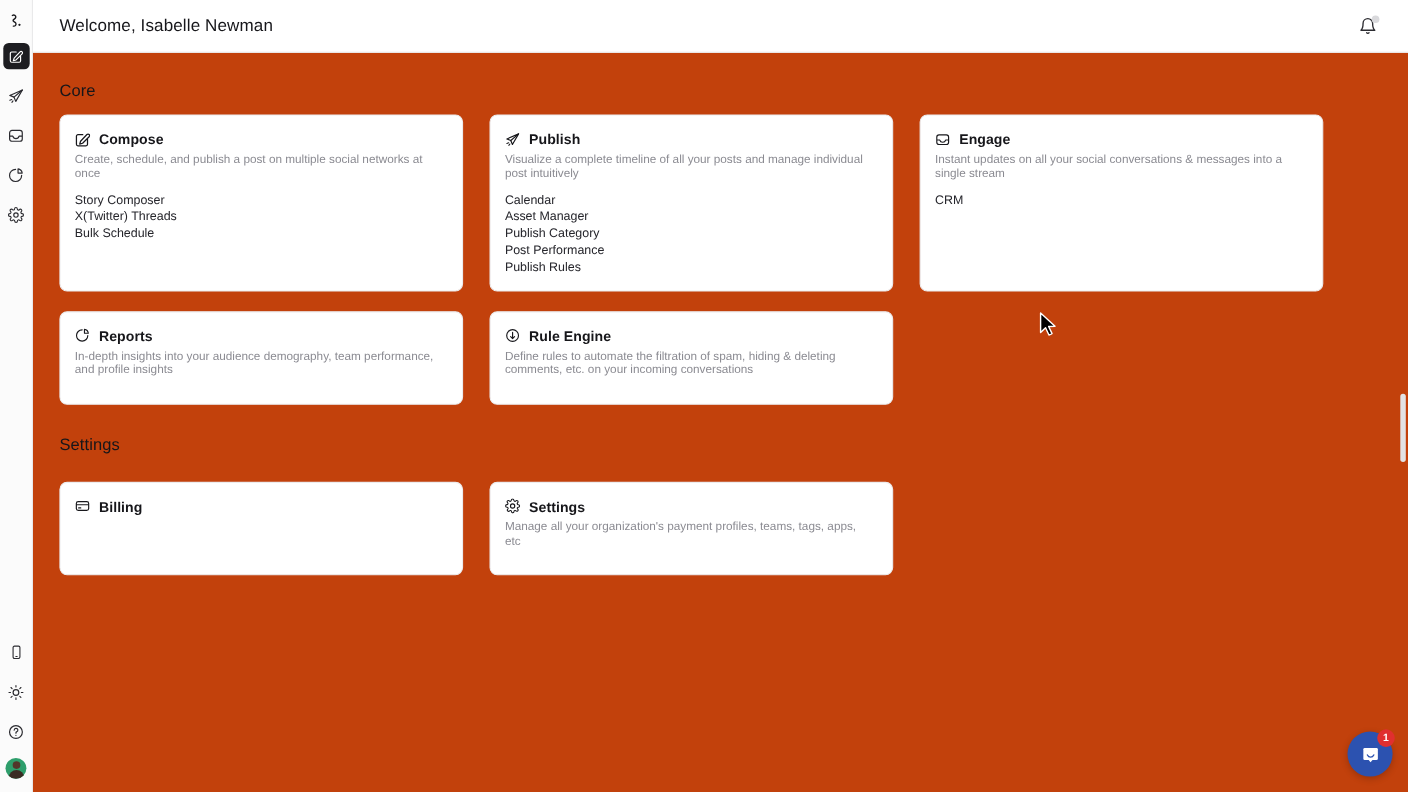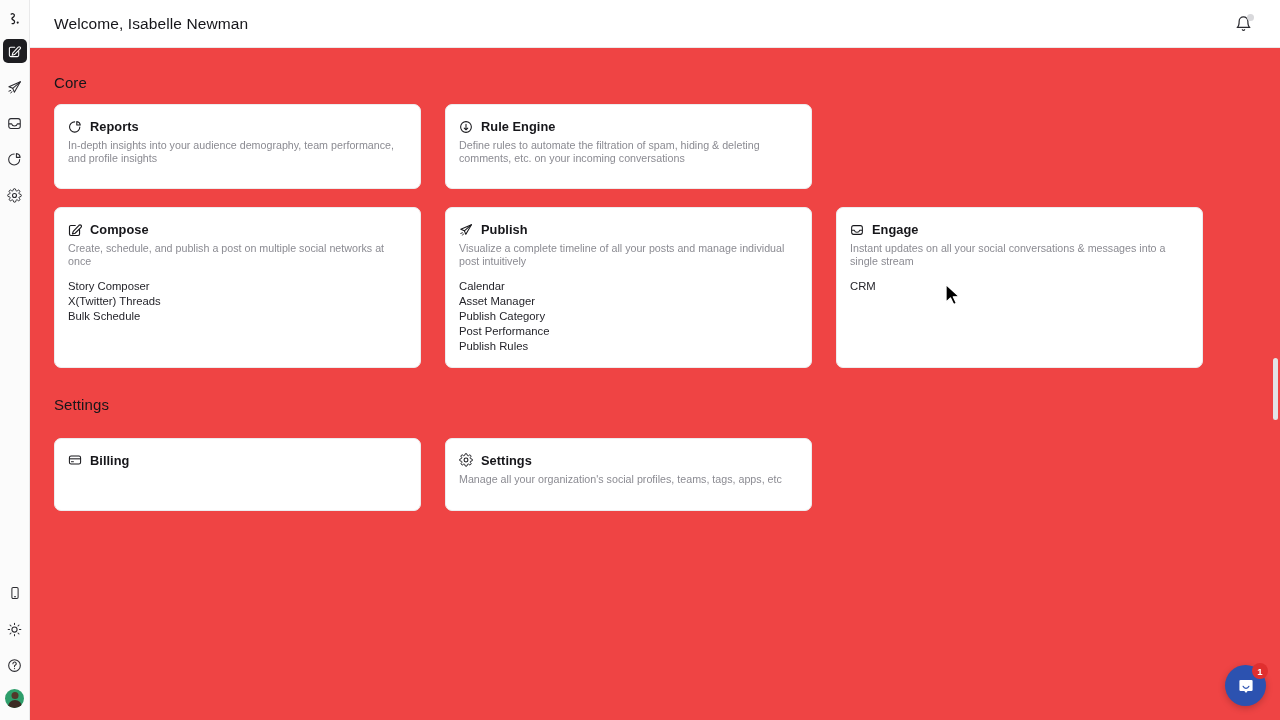--- a/index.html
+++ b/index.html
@@ -109,21 +109,21 @@
     border-radius: 7px 7px 0 0;
     background: #3b2b23;
   }
 
   
   .main {
     flex: 1 1 auto;
     height: 720px;
     position: relative;
     overflow: hidden;
-    background: #ef4444;
+    background: #c2410c;
   }
 
   .topbar {
     height: 48px;
     border-bottom: 1px solid #e9e9ea;
     display: flex;
     align-items: center;
     justify-content: space-between;
     padding: 0 26px 0 24px;
     background: #ffffff;
@@ -383,49 +383,20 @@
         <span class="bell-dot"></span>
       </div>
     </header>
 
     <div class="content">
 
       <h2 class="section-title">Core</h2>
 
       <div class="grid">
 
-        <div class="card mid">
-          <div class="card-head">
-            <span class="card-icon">
-              <svg width="14" height="14" viewBox="0 0 18 18" fill="none">
-                <path d="M8.6 2.4a6.6 6.6 0 1 0 6.6 6.6" stroke="currentColor" stroke-width="1.35" stroke-linecap="round" fill="none"></path>
-                <path d="M11.3 1.9a5.3 5.3 0 0 1 4.5 4.5h-4.5V1.9z" stroke="currentColor" stroke-width="1.35" stroke-linejoin="round" fill="none"></path>
-              </svg>
-            </span>
-            <span class="card-title">Reports</span>
-          </div>
-          <p class="card-desc">In-depth insights into your audience demography, team performance, and profile insights</p>
-        </div>
-
-        <div class="card mid">
-          <div class="card-head">
-            <span class="card-icon">
-              <svg width="14" height="14" viewBox="0 0 18 18" fill="none">
-                <circle cx="9" cy="9" r="6.9" stroke="currentColor" stroke-width="1.35" fill="none"></circle>
-                <path d="M9 5.4v7.2M9 12.6 6.7 10.3M9 12.6l2.3-2.3" stroke="currentColor" stroke-width="1.35" stroke-linecap="round" stroke-linejoin="round" fill="none"></path>
-              </svg>
-            </span>
-            <span class="card-title">Rule Engine</span>
-          </div>
-          <p class="card-desc">Define rules to automate the filtration of spam, hiding &amp; deleting comments, etc. on your incoming conversations</p>
-        </div>
-      </div>
-
-      <div class="grid">
-
         <div class="card tall">
           <div class="card-head">
             <span class="card-icon">
               <svg width="14" height="14" viewBox="0 0 16 16" fill="none">
                 <path d="M12.6 2.6a1.6 1.6 0 0 1 2.3 2.3L8.1 11.7l-3 .9.9-3 6.6-7z" stroke="currentColor" stroke-width="1.3" stroke-linejoin="round" fill="none"></path>
                 <path d="M13.2 7.6v5.1a1.6 1.6 0 0 1-1.6 1.6H3.3a1.6 1.6 0 0 1-1.6-1.6V4.4a1.6 1.6 0 0 1 1.6-1.6h5" stroke="currentColor" stroke-width="1.3" stroke-linecap="round" fill="none"></path>
               </svg>
             </span>
             <span class="card-title">Compose</span>
           </div>
@@ -468,20 +439,49 @@
             </span>
             <span class="card-title">Engage</span>
           </div>
           <p class="card-desc">Instant updates on all your social conversations &amp; messages into a single stream</p>
           <div class="card-links">
             <span class="card-link">CRM</span>
           </div>
         </div>
       </div>
 
+      <div class="grid">
+
+        <div class="card mid">
+          <div class="card-head">
+            <span class="card-icon">
+              <svg width="14" height="14" viewBox="0 0 18 18" fill="none">
+                <path d="M8.6 2.4a6.6 6.6 0 1 0 6.6 6.6" stroke="currentColor" stroke-width="1.35" stroke-linecap="round" fill="none"></path>
+                <path d="M11.3 1.9a5.3 5.3 0 0 1 4.5 4.5h-4.5V1.9z" stroke="currentColor" stroke-width="1.35" stroke-linejoin="round" fill="none"></path>
+              </svg>
+            </span>
+            <span class="card-title">Reports</span>
+          </div>
+          <p class="card-desc">In-depth insights into your audience demography, team performance, and profile insights</p>
+        </div>
+
+        <div class="card mid">
+          <div class="card-head">
+            <span class="card-icon">
+              <svg width="14" height="14" viewBox="0 0 18 18" fill="none">
+                <circle cx="9" cy="9" r="6.9" stroke="currentColor" stroke-width="1.35" fill="none"></circle>
+                <path d="M9 5.4v7.2M9 12.6 6.7 10.3M9 12.6l2.3-2.3" stroke="currentColor" stroke-width="1.35" stroke-linecap="round" stroke-linejoin="round" fill="none"></path>
+              </svg>
+            </span>
+            <span class="card-title">Rule Engine</span>
+          </div>
+          <p class="card-desc">Define rules to automate the filtration of spam, hiding &amp; deleting comments, etc. on your incoming conversations</p>
+        </div>
+      </div>
+
       <h2 class="section-title settings-title">Settings</h2>
 
       <div class="grid">
 
         <div class="card short">
           <div class="card-head">
             <span class="card-icon">
               <svg width="14" height="14" viewBox="0 0 18 18" fill="none">
                 <rect x="1.8" y="3.9" width="14.4" height="10.2" rx="2.2" stroke="currentColor" stroke-width="1.35" fill="none"></rect>
                 <path d="M1.8 7.5h14.4" stroke="currentColor" stroke-width="1.35"></path>
@@ -495,21 +495,21 @@
         <div class="card short">
           <div class="card-head">
             <span class="card-icon">
               <svg width="14" height="14" viewBox="0 0 18 18" fill="none">
                 <circle cx="9" cy="9" r="2.5" stroke="currentColor" stroke-width="1.35" fill="none"></circle>
                 <path d="M14.6 11.1a1.2 1.2 0 0 0 .25 1.35l.05.05a1.5 1.5 0 1 1-2.1 2.1l-.05-.05a1.2 1.2 0 0 0-1.35-.25 1.2 1.2 0 0 0-.75 1.1v.15a1.5 1.5 0 1 1-3 0v-.08a1.2 1.2 0 0 0-.8-1.1 1.2 1.2 0 0 0-1.35.25l-.05.05a1.5 1.5 0 1 1-2.1-2.1l.05-.05a1.2 1.2 0 0 0 .25-1.35 1.2 1.2 0 0 0-1.1-.75H2.3a1.5 1.5 0 0 1 0-3h.08a1.2 1.2 0 0 0 1.1-.8 1.2 1.2 0 0 0-.25-1.35l-.05-.05a1.5 1.5 0 1 1 2.1-2.1l.05.05a1.2 1.2 0 0 0 1.35.25h.07a1.2 1.2 0 0 0 .73-1.1V2.3a1.5 1.5 0 1 1 3 0v.08a1.2 1.2 0 0 0 .73 1.1h.07a1.2 1.2 0 0 0 1.35-.25l.05-.05a1.5 1.5 0 1 1 2.1 2.1l-.05.05a1.2 1.2 0 0 0-.25 1.35v.07a1.2 1.2 0 0 0 1.1.73h.15a1.5 1.5 0 1 1 0 3h-.08a1.2 1.2 0 0 0-1.1.73z" stroke="currentColor" stroke-width="1.25" stroke-linejoin="round" fill="none"></path>
               </svg>
             </span>
             <span class="card-title">Settings</span>
           </div>
-          <p class="card-desc">Manage all your organization's social profiles, teams, tags, apps, etc</p>
+          <p class="card-desc">Manage all your organization's payment profiles, teams, tags, apps, etc</p>
         </div>
       </div>
 
     </div>
 
     <div class="scrollbar-track">
       <div class="scrollbar-thumb"></div>
     </div>
 
     <div class="chat-launcher">

